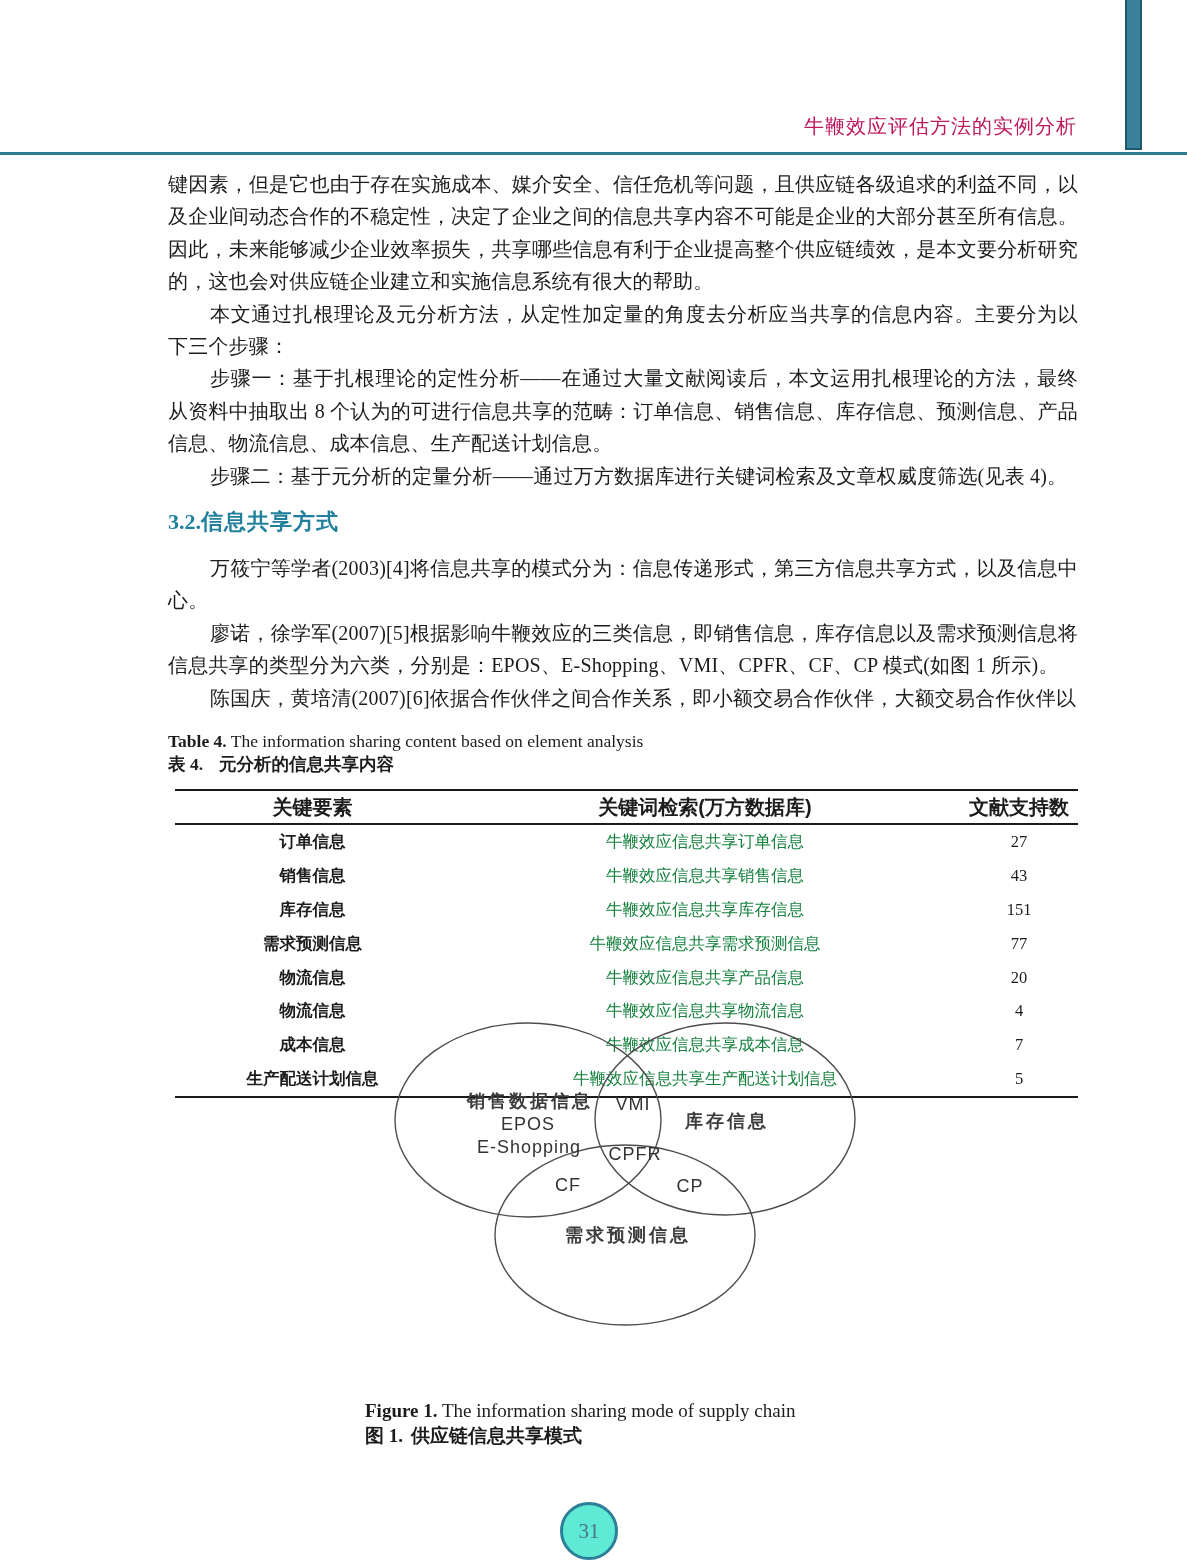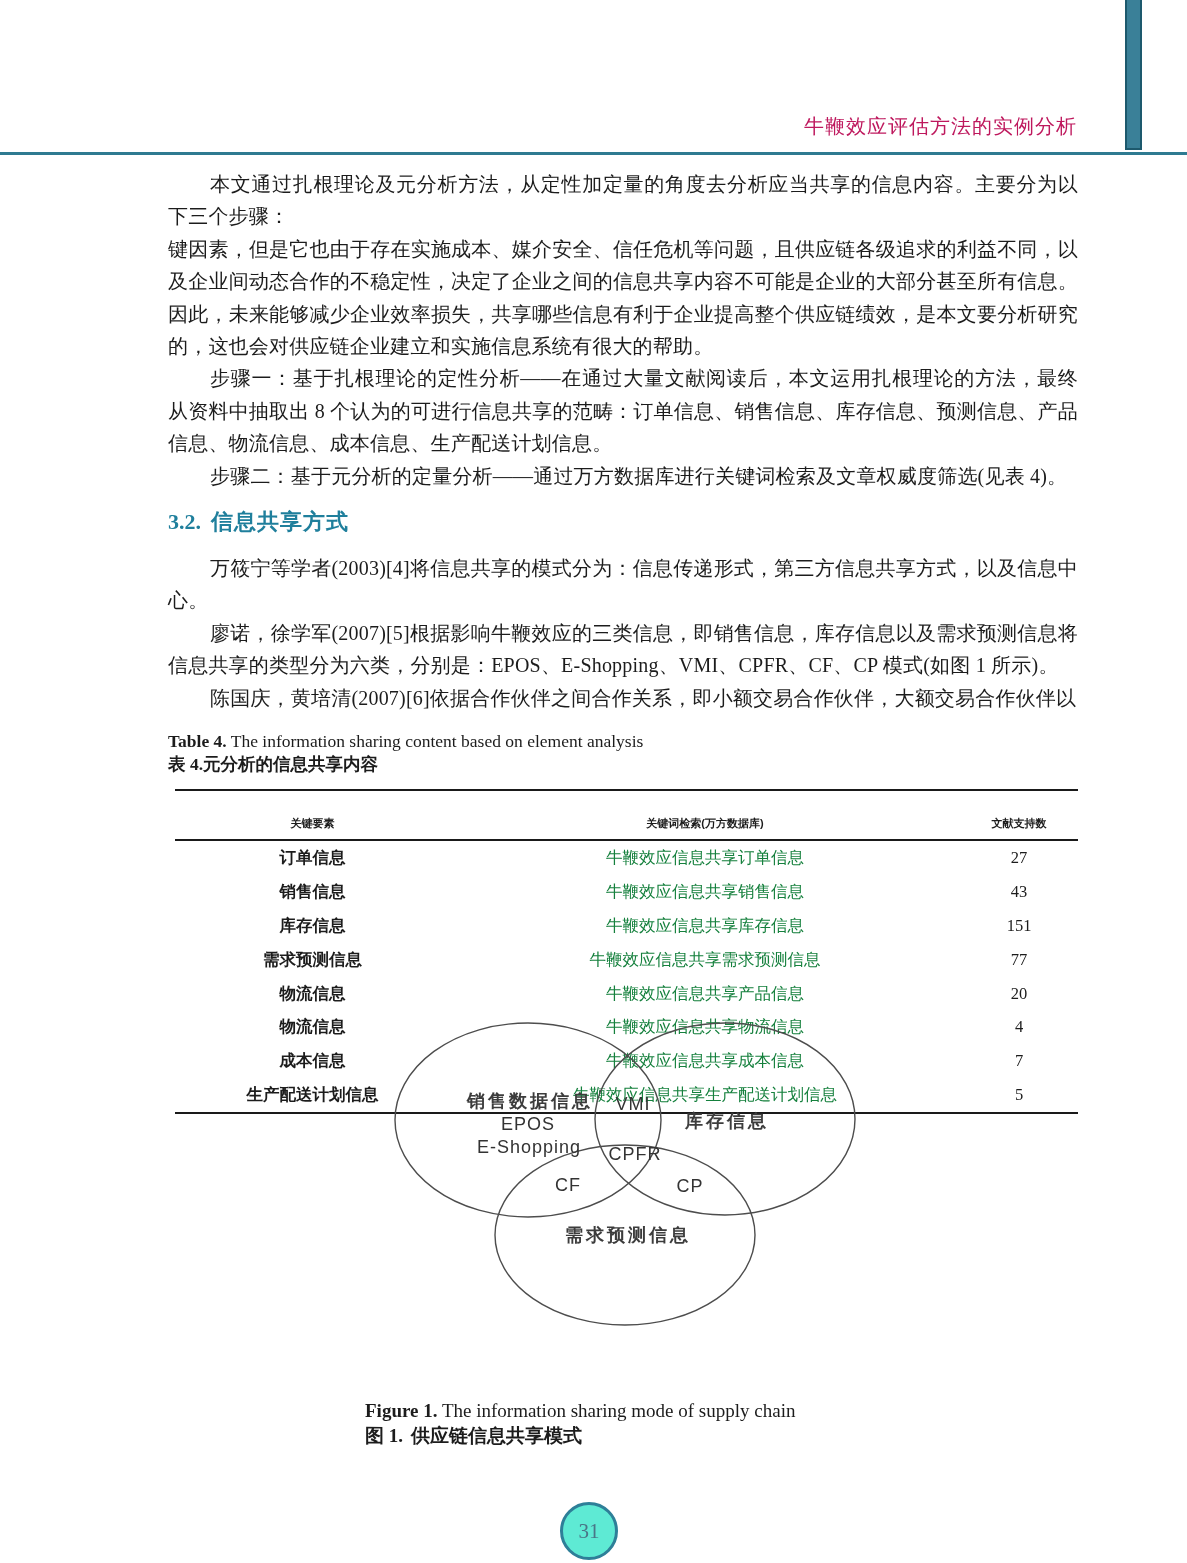--- a/index.html
+++ b/index.html
@@ -52,54 +52,53 @@
   }
   .para.indent { text-indent: 2.1em; }
 
   .section-heading {
     margin-top: 15px;
     margin-bottom: 15px;
     font-size: 22px;
     font-weight: bold;
     color: #1f7f9c;
   }
-  .section-heading .sec-num { font-family: "Liberation Serif", serif; margin-right: 10px; }
+  .section-heading .sec-num { font-family: "Liberation Serif", serif; }
   .section-heading .sec-title { font-family: "Liberation Sans", "DejaVu Sans", sans-serif; letter-spacing: 1px; }
 
   
   .table-caption { margin-top: 16px; }
   .cap-en { font-size: 17.5px; line-height: 23px; }
   .cap-en b { font-weight: bold; }
   .cap-zh {
     font-size: 17.5px; line-height: 23px;
     font-family: "Liberation Sans", "DejaVu Sans", sans-serif;
     font-weight: bold;
   }
-  .cap-zh .cap-label { font-family: "Liberation Serif", serif; font-weight: bold; margin-right: 0; }
+  .cap-zh .cap-label { font-family: "Liberation Serif", serif; font-weight: bold; margin-right: 16px; }
 
   
   .data-table {
     margin-top: 13px;
     margin-left: 7px;
     width: 903px;
     border-top: 2px solid #1a1a1a;
     border-bottom: 2px solid #1a1a1a;
   }
   .t-row {
     display: grid;
     grid-template-columns: 275px 510px 118px;
     align-items: center;
   }
   .t-head {
     height: 34px;
     border-bottom: 2px solid #1a1a1a;
     font-family: "Liberation Sans", "DejaVu Sans", sans-serif;
     font-weight: bold;
-    font-size: 11px;
-    margin-top: 16px;
+    font-size: 20px;
   }
   .t-body-row { height: 33.9px; font-size: 16.5px; }
   .t-cell { text-align: center; }
   .t-cell.c1 {
     font-family: "Liberation Sans", "DejaVu Sans", sans-serif;
     font-weight: bold;
   }
   .t-cell.c2 { font-family: "Liberation Serif", serif; color: #15803d; }
   .t-cell.c3 { font-family: "Liberation Serif", serif; }
 
@@ -154,22 +153,22 @@
 </head>
 <body>
 
 <div class="page">
 
   <div class="corner-bar"></div>
   <div class="header-rule"></div>
   <div class="header-title">牛鞭效应评估方法的实例分析</div>
 
   <div class="content">
+    <p class="para">键因素，但是它也由于存在实施成本、媒介安全、信任危机等问题，且供应链各级追求的利益不同，以及企业间动态合作的不稳定性，决定了企业之间的信息共享内容不可能是企业的大部分甚至所有信息。因此，未来能够减少企业效率损失，共享哪些信息有利于企业提高整个供应链绩效，是本文要分析研究的，这也会对供应链企业建立和实施信息系统有很大的帮助。</p>
     <p class="para indent">本文通过扎根理论及元分析方法，从定性加定量的角度去分析应当共享的信息内容。主要分为以下三个步骤：</p>
-    <p class="para">键因素，但是它也由于存在实施成本、媒介安全、信任危机等问题，且供应链各级追求的利益不同，以及企业间动态合作的不稳定性，决定了企业之间的信息共享内容不可能是企业的大部分甚至所有信息。因此，未来能够减少企业效率损失，共享哪些信息有利于企业提高整个供应链绩效，是本文要分析研究的，这也会对供应链企业建立和实施信息系统有很大的帮助。</p>
     <p class="para indent">步骤一：基于扎根理论的定性分析——在通过大量文献阅读后，本文运用扎根理论的方法，最终从资料中抽取出 8 个认为的可进行信息共享的范畴：订单信息、销售信息、库存信息、预测信息、产品信息、物流信息、成本信息、生产配送计划信息。</p>
     <p class="para indent">步骤二：基于元分析的定量分析——通过万方数据库进行关键词检索及文章权威度筛选(见表 4)。</p>
 
     <h2 class="section-heading"><span class="sec-num">3.2.</span><span class="sec-title">信息共享方式</span></h2>
 
     <p class="para indent">万筱宁等学者(2003)[4]将信息共享的模式分为：信息传递形式，第三方信息共享方式，以及信息中心。</p>
     <p class="para indent">廖诺，徐学军(2007)[5]根据影响牛鞭效应的三类信息，即销售信息，库存信息以及需求预测信息将信息共享的类型分为六类，分别是：EPOS、E-Shopping、VMI、CPFR、CF、CP 模式(如图 1 所示)。</p>
     <p class="para indent">陈国庆，黄培清(2007)[6]依据合作伙伴之间合作关系，即小额交易合作伙伴，大额交易合作伙伴以</p>
 
     <div class="table-caption">

